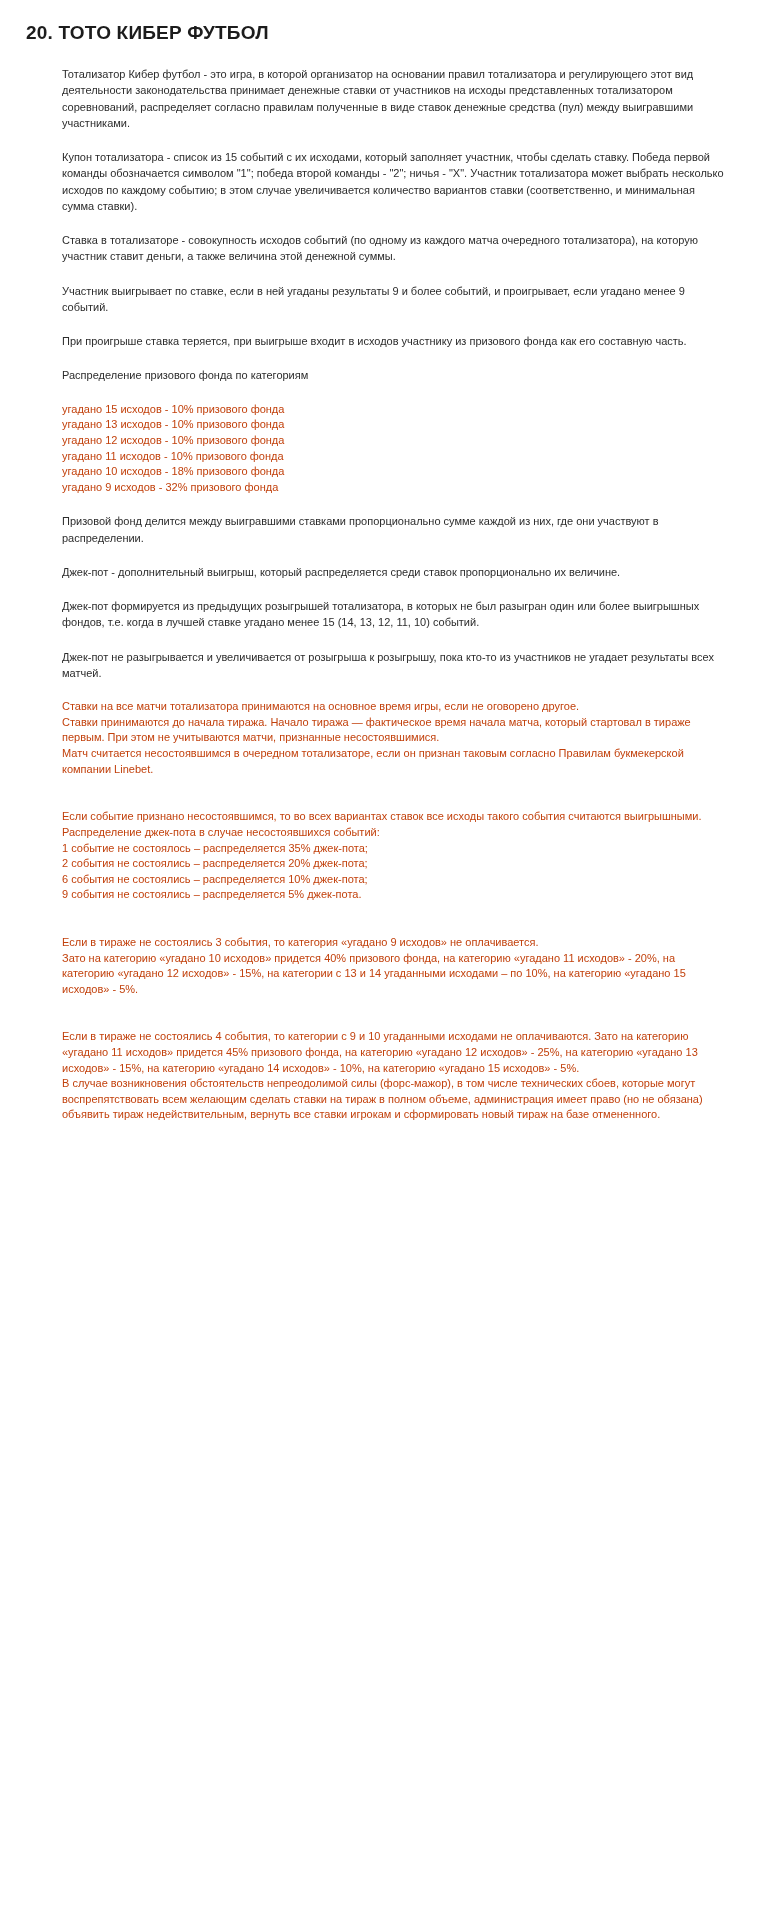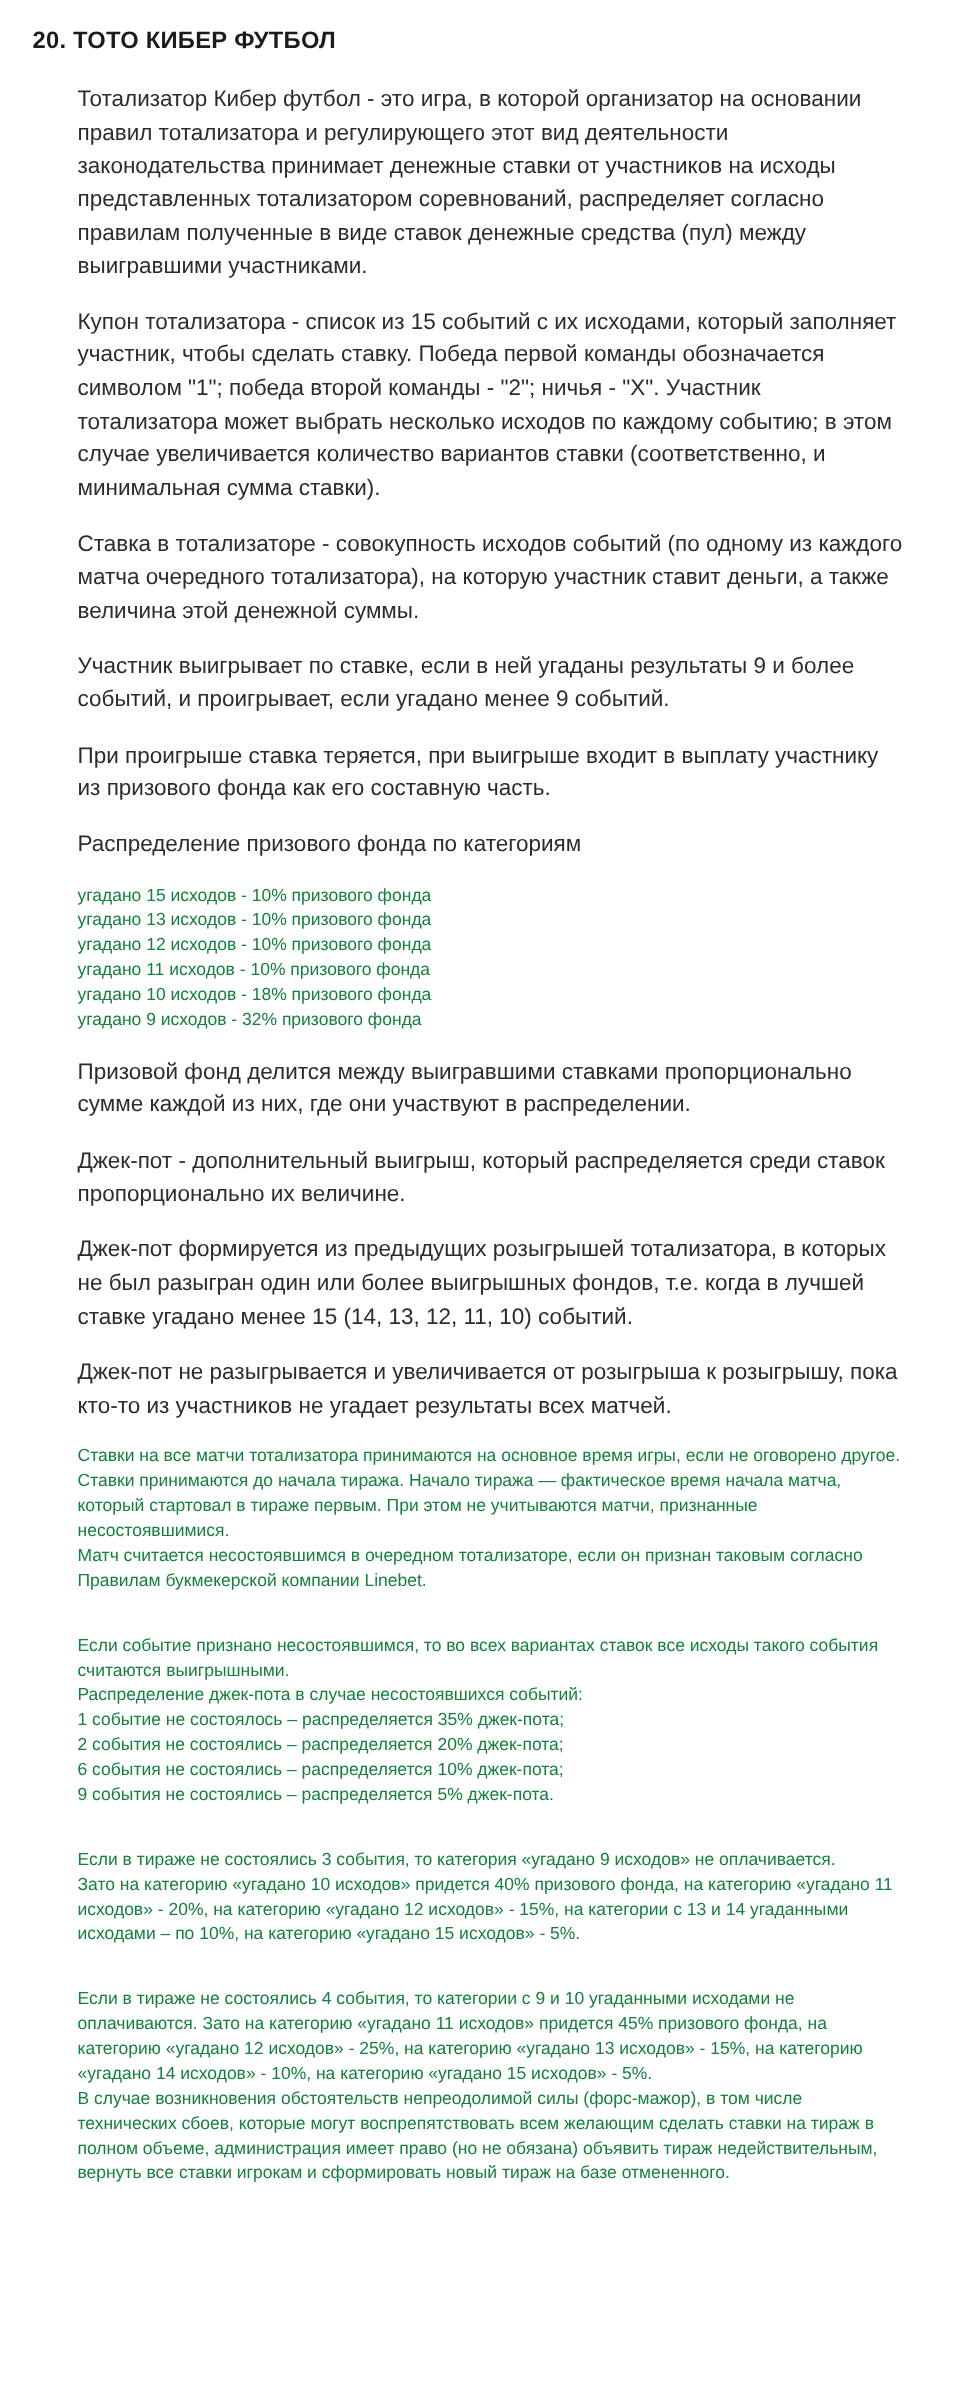--- a/index.html
+++ b/index.html
@@ -23,50 +23,50 @@
     font-weight: bold;
     color: #1c1c1c;
     margin: 0 0 22px 0;
     letter-spacing: 0.2px;
   }
   .body-block {
     padding-left: 36px;
   }
   p.para {
     margin: 0 0 18px 0;
-    font-size: 18px;
+    font-size: 11px;
     line-height: 1.48;
     color: #2c2c2c;
   }
   .list {
     margin: 0 0 18px 0;
   }
   .list .row {
-    font-size: 14px;
+    font-size: 11px;
     line-height: 1.42;
-    color: #15803d;
+    color: #c2410c;
   }
   .gap-lg {
     height: 14px;
   }
 </style>
 </head>
 <body>
 
 <div class="page">
 
   <h1 class="doc-title">20. ТОТО КИБЕР ФУТБОЛ</h1>
 
   <div class="body-block">
 
     <p class="para">Тотализатор Кибер футбол - это игра, в которой организатор на основании правил тотализатора и регулирующего этот вид деятельности законодательства принимает денежные ставки от участников на исходы представленных тотализатором соревнований, распределяет согласно правилам полученные в виде ставок денежные средства (пул) между выигравшими участниками.</p>
     <p class="para">Купон тотализатора - список из 15 событий с их исходами, который заполняет участник, чтобы сделать ставку. Победа первой команды обозначается символом "1"; победа второй команды - "2"; ничья - "Х". Участник тотализатора может выбрать несколько исходов по каждому событию; в этом случае увеличивается количество вариантов ставки (соответственно, и минимальная сумма ставки).</p>
     <p class="para">Ставка в тотализаторе - совокупность исходов событий (по одному из каждого матча очередного тотализатора), на которую участник ставит деньги, а также величина этой денежной суммы.</p>
     <p class="para">Участник выигрывает по ставке, если в ней угаданы результаты 9 и более событий, и проигрывает, если угадано менее 9 событий.</p>
-    <p class="para">При проигрыше ставка теряется, при выигрыше входит в выплату участнику из призового фонда как его составную часть.</p>
+    <p class="para">При проигрыше ставка теряется, при выигрыше входит в исходов участнику из призового фонда как его составную часть.</p>
     <p class="para">Распределение призового фонда по категориям</p>
 
     <div class="list">
       <div class="row">угадано 15 исходов - 10% призового фонда</div>
       <div class="row">угадано 13 исходов - 10% призового фонда</div>
       <div class="row">угадано 12 исходов - 10% призового фонда</div>
       <div class="row">угадано 11 исходов - 10% призового фонда</div>
       <div class="row">угадано 10 исходов - 18% призового фонда</div>
       <div class="row">угадано 9 исходов - 32% призового фонда</div>
     </div>

